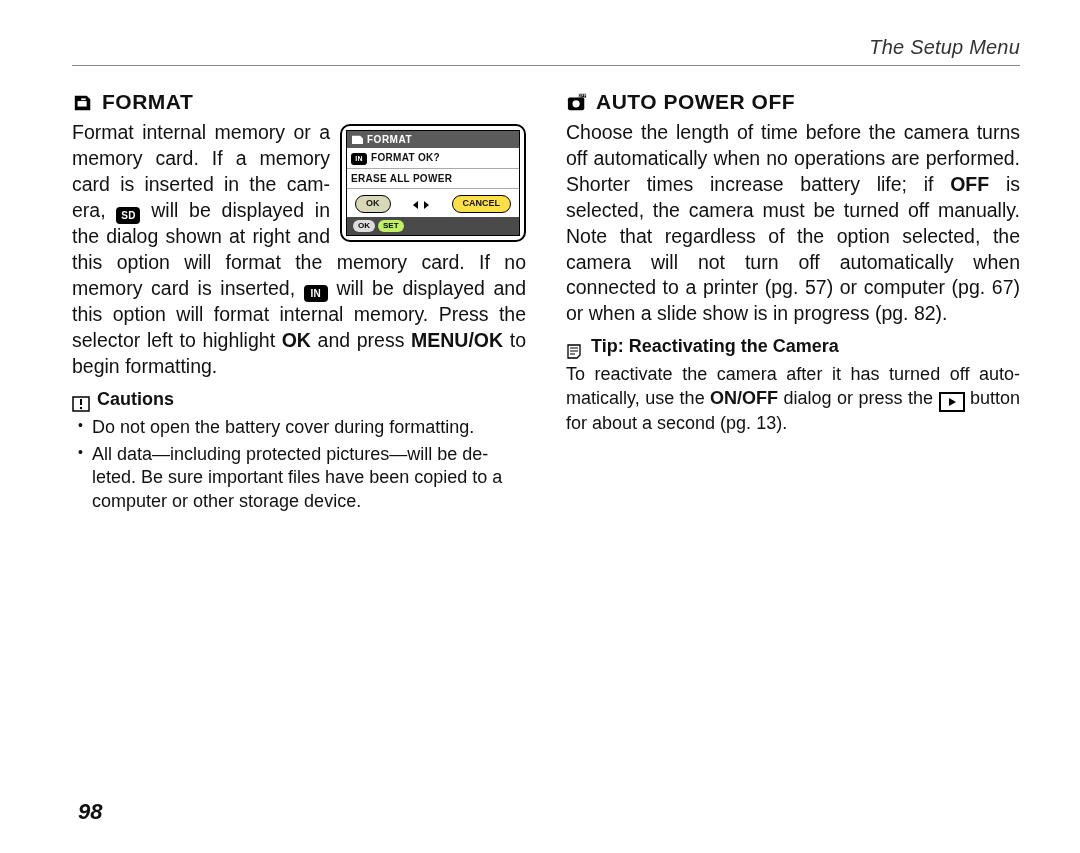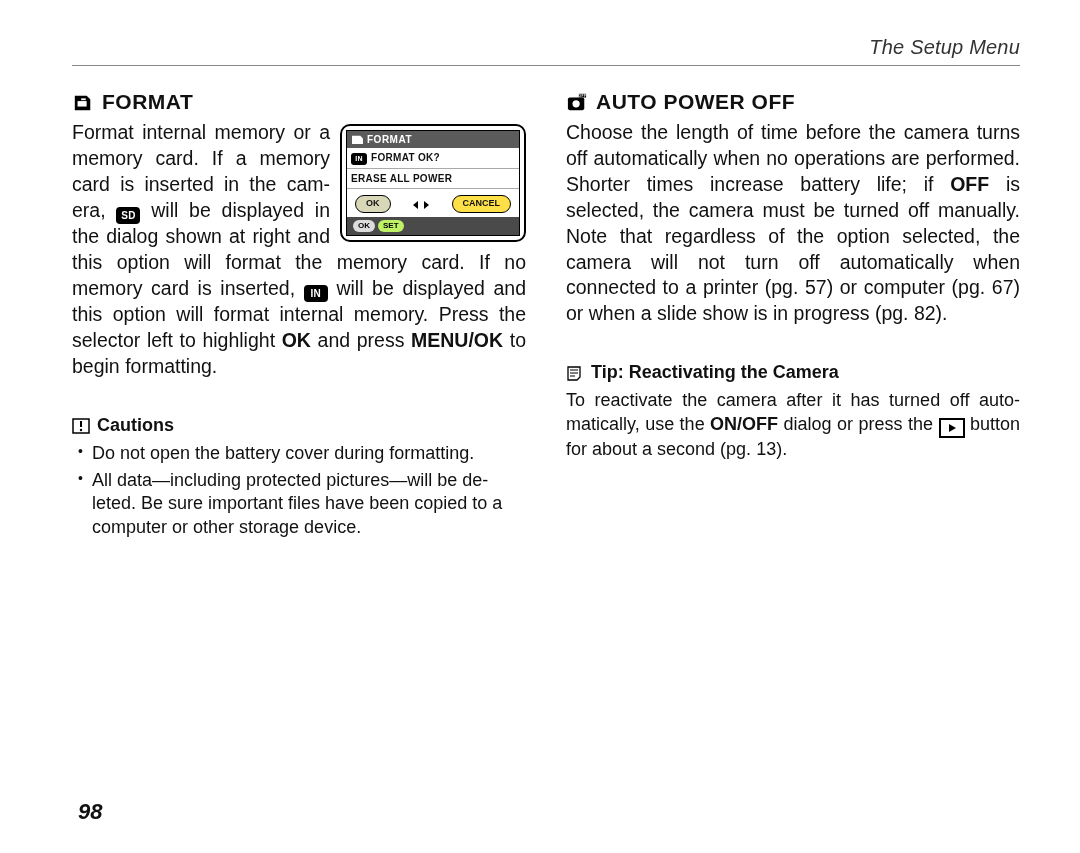--- a/index.html
+++ b/index.html
@@ -51,23 +51,23 @@
   .sec-heading .hicon {
     display: inline-flex;
     width: 22px; height: 20px;
     align-items: center;
     justify-content: center;
   }
   .sec-heading .hicon svg { display:block; }
   .sub-heading {
     font-weight: 700;
     font-size: 18px;
-    margin: 34px 0 4px 0;
+    margin: 8px 0 4px 0;
     display: flex;
-    align-items: center;
+    align-items: flex-end;
     gap: 7px;
   }
   .sub-heading .sicon {
     display:inline-flex; width:18px; height:16px;
     align-items:center; justify-content:center;
   }
   .justify { text-align: justify; }
   ul.bullets {
     list-style: none;
     padding-left: 10px;

